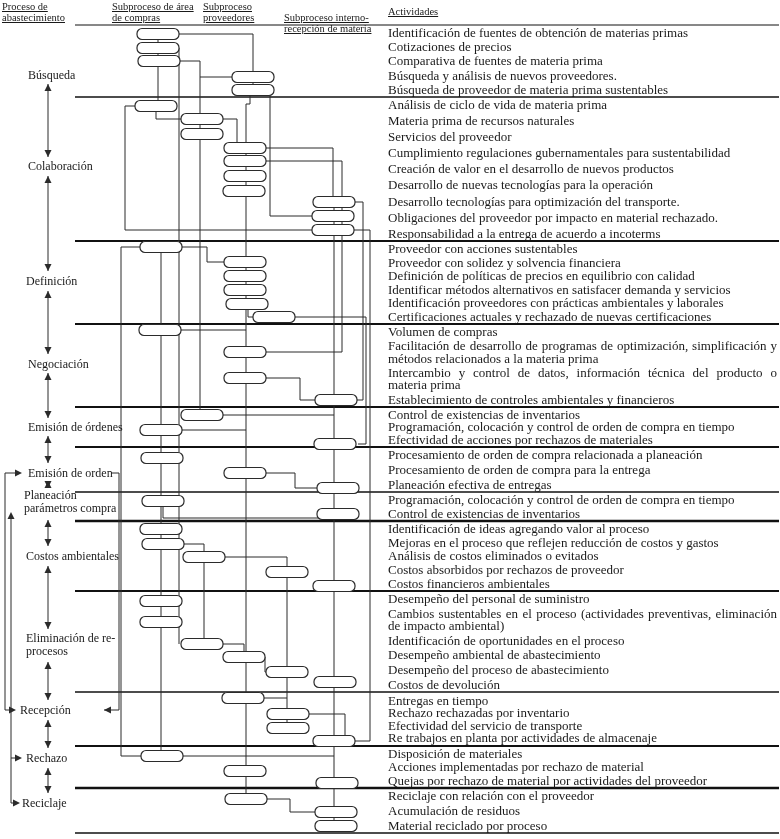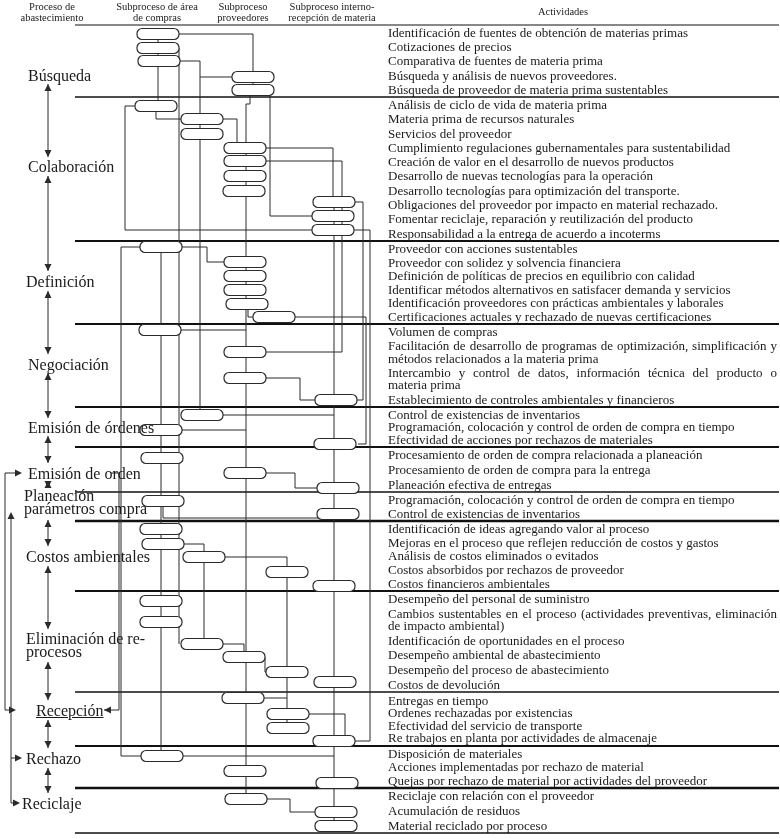--- a/index.html
+++ b/index.html
@@ -1,27 +1,27 @@
 <!DOCTYPE html>
 <html><head>
 <meta charset="utf-8">
 <style>
   html,body{margin:0;padding:0;background:#fff;}
   #stage{
     position:relative;width:780px;height:839px;background:#ffffff;
     font-family:"Liberation Serif","DejaVu Serif",serif;color:#1a1a1a;overflow:hidden;
   }
   #diagram{position:absolute;left:0;top:0;width:780px;height:839px;}
-  .hdr{position:absolute;top:1px;font-size:10.5px;line-height:11px;text-align:center;color:#1a1a1a;}
+  .hdr{position:absolute;top:1px;font-size:10.5px;line-height:11px;color:#1a1a1a;text-decoration:underline;}
   .hdr.c1{left:2px;width:100px;}
   .hdr.c2{left:112px;width:90px;}
   .hdr.c3{left:203px;width:80px;}
-  .hdr.c4{left:284px;width:96px;}
+  .hdr.c4{left:284px;width:96px;margin-top:11px;}
   .hdr.c5{left:388px;width:350px;top:6px;}
-  .proc-label{position:absolute;font-size:16px;line-height:13px;white-space:nowrap;color:#1a1a1a;}
+  .proc-label{position:absolute;font-size:12px;line-height:13px;white-space:nowrap;color:#1a1a1a;}
   .acts{position:absolute;left:388px;width:389px;display:flex;flex-direction:column;justify-content:space-between;}
   .act{font-size:13px;line-height:12.2px;text-align:justify;color:#1a1a1a;}
 </style>
 </head>
 <body>
 
 <div id="stage">
   <svg id="diagram" viewBox="0 0 780 839" xmlns="http://www.w3.org/2000/svg">
       <line x1="75" y1="25" x2="779" y2="25" stroke="#111" stroke-width="1"></line>
       <line x1="75" y1="97" x2="779" y2="97" stroke="#111" stroke-width="1.4"></line>
@@ -205,21 +205,21 @@
         <div>Planeación</div>
         <div>parámetros compra</div>
       </div>
       <div class="proc-label" style="left: 26px; top: 549.5px;">
         <div>Costos ambientales</div>
       </div>
       <div class="proc-label" style="left: 26px; top: 632px;">
         <div>Eliminación de re-</div>
         <div>procesos</div>
       </div>
-      <div class="proc-label" style="left: 36px; top: 703.5px; text-decoration: underline;">
+      <div class="proc-label" style="left: 20px; top: 703.5px;">
         <div>Recepción</div>
       </div>
       <div class="proc-label" style="left: 26px; top: 751.5px;">
         <div>Rechazo</div>
       </div>
       <div class="proc-label" style="left: 22px; top: 796.5px;">
         <div>Reciclaje</div>
       </div>
     </div>
   <div id="activities-layer">
@@ -232,21 +232,20 @@
       </div>
       <div class="acts" style="top: 99px; height: 141px;">
         <div class="act">Análisis de ciclo de vida de materia prima</div>
         <div class="act">Materia prima de recursos naturales</div>
         <div class="act">Servicios del proveedor</div>
         <div class="act">Cumplimiento regulaciones  gubernamentales para sustentabilidad</div>
         <div class="act">Creación de valor en el desarrollo de nuevos productos</div>
         <div class="act">Desarrollo de nuevas tecnologías para la operación</div>
         <div class="act">Desarrollo tecnologías para optimización del transporte.</div>
         <div class="act">Obligaciones del proveedor por impacto en material rechazado.</div>
-        <div class="act">Fomentar reciclaje, reparación y reutilización del producto</div>
         <div class="act">Responsabilidad a la entrega de acuerdo a incoterms</div>
       </div>
       <div class="acts" style="top: 243px; height: 80px;">
         <div class="act">Proveedor con acciones sustentables</div>
         <div class="act">Proveedor con  solidez y solvencia financiera</div>
         <div class="act">Definición de políticas de precios en equilibrio con calidad</div>
         <div class="act">Identificar métodos alternativos en satisfacer demanda y servicios</div>
         <div class="act">Identificación proveedores con prácticas ambientales y laborales</div>
         <div class="act">Certificaciones actuales y rechazado de nuevas certificaciones</div>
       </div>
@@ -280,21 +279,21 @@
       <div class="acts" style="top: 593px; height: 98px;">
         <div class="act">Desempeño del personal de suministro</div>
         <div class="act">Cambios sustentables en el proceso (actividades preventivas, eliminación de impacto ambiental)</div>
         <div class="act">Identificación de oportunidades en el proceso</div>
         <div class="act">Desempeño ambiental de abastecimiento</div>
         <div class="act">Desempeño del proceso de abastecimiento</div>
         <div class="act">Costos de devolución</div>
       </div>
       <div class="acts" style="top: 694px; height: 51px; justify-content: center;">
         <div class="act">Entregas en tiempo</div>
-        <div class="act">Ordenes rechazadas por existencias</div>
+        <div class="act">Rechazo rechazadas por inventario</div>
         <div class="act">Efectividad del servicio de transporte</div>
         <div class="act">Re trabajos en planta por actividades de almacenaje</div>
       </div>
       <div class="acts" style="top: 748px; height: 39px;">
         <div class="act">Disposición de materiales</div>
         <div class="act">Acciones implementadas por rechazo de material</div>
         <div class="act">Quejas por rechazo de material por actividades del proveedor</div>
       </div>
       <div class="acts" style="top: 790px; height: 42px;">
         <div class="act">Reciclaje con relación con el proveedor</div>

